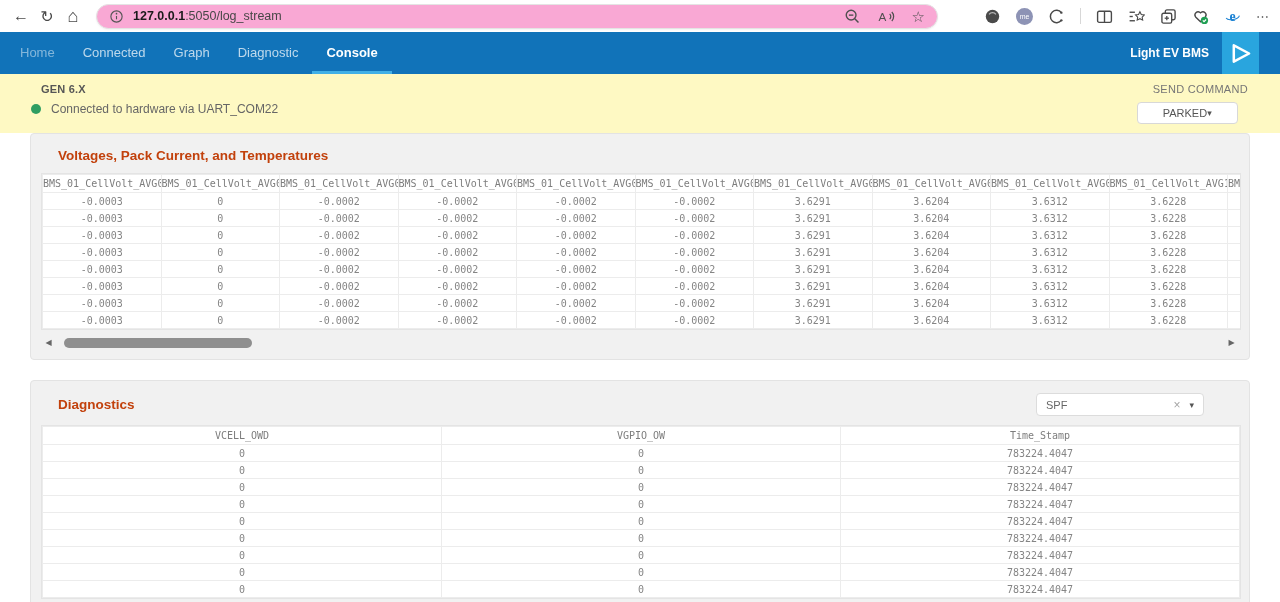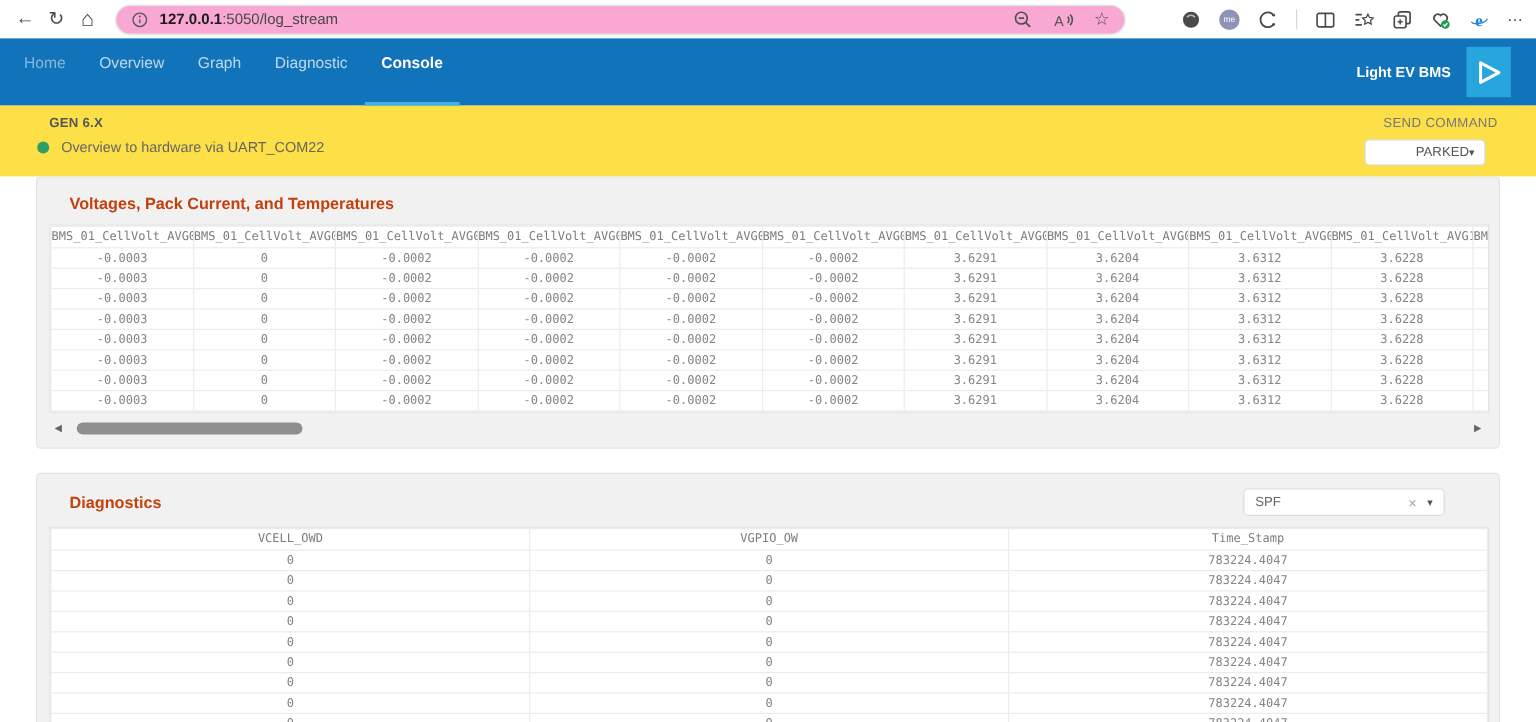--- a/index.html
+++ b/index.html
@@ -19,41 +19,41 @@
   .pill-icons { margin-left:auto; display:flex; align-items:center; gap:17px; color:#4f4f4f; }
   .chrome-right { margin-left:auto; display:flex; align-items:center; gap:15px; color:#4a4a4a; }
   .avatar { width:17px; height:17px; border-radius:50%; background:#8d93b5; color:#fff;
             font-size:7px; display:flex; align-items:center; justify-content:center; }
   .v-divider { width:1px; height:16px; background:#d7d7d7; }
   .star-glyph { font-size:15px; line-height:1; color:#4f4f4f; }
   .ellipsis { font-size:13px; color:#4a4a4a; letter-spacing:1px; }
   .icon16 { width:17px; height:17px; display:block; }
 
   
-  .navbar { height:56px; background:#1173b9; display:flex; align-items:center; }
+  .navbar { height:42px; background:#1173b9; display:flex; align-items:center; }
   .tabs { display:flex; height:100%; margin-left:6px; }
   .tab { padding:0 14px; line-height:42px; font-size:13px; color:rgba(255,255,255,.72);
          position:relative; white-space:nowrap; }
   .tab.dim { color:rgba(255,255,255,.48); }
   .tab.active { color:#fff; font-weight:bold; }
   .tab.active::after { content:''; position:absolute; left:0; right:0; bottom:0; height:3px; background:#41b0e6; }
   .brand { margin-left:auto; color:#fff; font-weight:bold; font-size:12px; margin-right:13px; }
   .logo { width:37px; height:42px; background:#29a5de; display:flex; align-items:center;
           justify-content:center; margin-right:21px; flex:none; }
 
   
-  .status-row { height:59px; display:flex; justify-content:space-between; padding:9px 32px 0 31px; background:#fde047; }
+  .status-row { height:59px; display:flex; justify-content:space-between; padding:9px 32px 0 31px; background:#fef9c3; }
   .gen-title { font-size:11px; font-weight:bold; color:#565656; margin-left:10px; letter-spacing:.2px; }
   .conn-row { display:flex; align-items:center; gap:10px; margin-top:7px; }
   .dot { width:10px; height:10px; border-radius:50%; background:#2f9e62; flex:none; }
   .conn-text { font-size:12px; color:#666; }
   .send-cmd { display:flex; flex-direction:column; }
   .send-label { font-size:11px; font-weight:normal; color:#767676; letter-spacing:.3px; margin-bottom:7px;margin-left:16px; }
   .select { width:101px; height:22px; border:1px solid #d8d8d8; border-radius:4px; background:#fff;
-            display:flex; align-items:center; justify-content:flex-end; padding:0 8px;
+            display:flex; align-items:center; justify-content:center; padding:0 8px;
             font-size:11px; color:#555; }
   .caret { font-size:9px; color:#555; }
 
   
   .card { margin:0 30px; background:#f1f1f1; border:1px solid #e3e3e3; border-radius:4px; padding:10px; }
   .card-title { font-size:13.5px; font-weight:bold; color:#c2410c; margin:4px 0 10px 17px; }
 
   table { border-collapse:collapse; table-layout:fixed; background:#fff;
           font-family:"DejaVu Sans Mono", monospace; font-size:10px; color:#858585; }
   th, td { border:1px solid #ececec; text-align:center; font-weight:normal;
@@ -147,39 +147,39 @@
       <text x="8" y="12.5" text-anchor="middle" font-size="13" font-weight="bold" fill="#1b82d4" font-family="Liberation Serif, serif">e</text>
       <path d="M2 9.5 a6.5 3.2 -12 0 0 12.5 -2.4" fill="none" stroke="#1b82d4" stroke-width="1"></path>
     </svg>
     <span class="ellipsis">⋯</span>
   </div>
 </div>
 
 <div class="navbar">
   <div class="tabs">
     <div class="tab dim">Home</div>
-    <div class="tab">Overview</div>
+    <div class="tab">Connected</div>
     <div class="tab">Graph</div>
     <div class="tab">Diagnostic</div>
     <div class="tab active">Console</div>
   </div>
   <div class="brand">Light EV BMS</div>
   <div class="logo">
     <svg width="23" height="23" viewBox="0 0 24 24">
       <polygon points="5,3.5 21,12 5,20.5" fill="#29a5de" stroke="#fff" stroke-width="2.6" stroke-linejoin="round"></polygon>
     </svg>
   </div>
 </div>
 
 <div class="status-row">
   <div>
     <div class="gen-title">GEN 6.X</div>
     <div class="conn-row">
       <span class="dot"></span>
-      <span class="conn-text">Overview to hardware via UART_COM22</span>
+      <span class="conn-text">Connected to hardware via UART_COM22</span>
     </div>
   </div>
   <div class="send-cmd">
     <span class="send-label">SEND COMMAND</span>
     <div class="select">
       <span>PARKED</span>
       <span class="caret">▾</span>
     </div>
   </div>
 </div>

